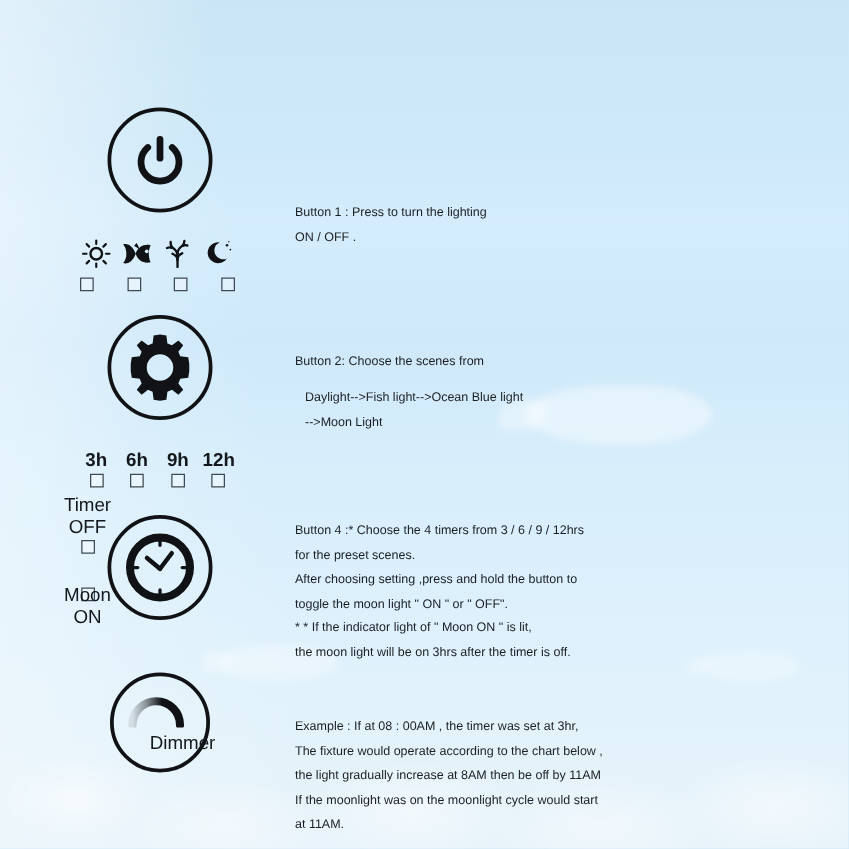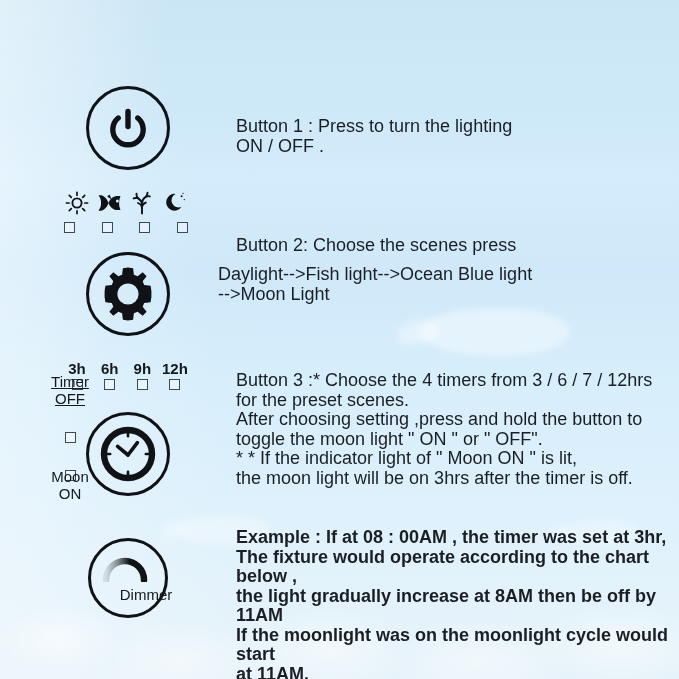--- a/index.html
+++ b/index.html
@@ -116,42 +116,43 @@
     position: absolute; left: 62px; top: 379px;
     width: 128px; display: flex; justify-content: space-between;
   }
   #hour-boxes .slot { width: 30px; display:flex; justify-content:center; }
 
   .side-label {
     position: absolute;
     font-size: 15px; line-height: 17px; text-align: center;
     color: #14181d; width: 64px;
   }
-  #timer-off-label { left: 38px; top: 373px; text-decoration: underline; }
+  #timer-off-label { left: 38px; top: 396px; }
   #timer-off-box   { position:absolute; left: 65px; top: 432px; }
   #moon-on-box     { position:absolute; left: 65px; top: 470px; }
   #moon-on-label   { left: 38px; top: 468px; }
 
   #dimmer-text {
     font-size: 15px; color: #14181d; margin-top: 4px; margin-left: 36px;
   }
 
   
   .para {
     position: absolute;
-    font-size: 18px;
+    font-size: 10px;
     line-height: 19.5px;
     color: #1b1f24;
     white-space: pre-line;
+    margin-top: 44px;
   }
   #p-btn1 { left: 236px; top: 117px; }
   #p-btn2-head { left: 236px; top: 236px; }
-  #p-btn2-body { left: 218px; top: 265px; }
+  #p-btn2-body { left: 244px; top: 265px; }
   #p-btn3 { left: 236px; top: 371px; }
-  #p-example { left: 236px; top: 528px; font-weight: bold; }
+  #p-example { left: 236px; top: 528px; }
 
   svg { display: block; }
 </style>
 </head>
 <body>
 
 <div id="bg">
   <div id="haze-top"></div>
   <div class="fish-ghost" id="fish1"></div>
   <div class="fish-ghost" id="fish2"></div>
@@ -303,26 +304,26 @@
         </defs>
         <path d="M5 24 A19 19 0 0 1 43 24" fill="none" stroke="url(#arcfade)" stroke-width="6.5" stroke-linecap="round"></path>
       </svg>
     </span>
     <span id="dimmer-text">Dimmer</span>
   </div>
 
   <div class="para" id="p-btn1">Button 1 : Press to turn the lighting
                 ON / OFF .</div>
 
-  <div class="para" id="p-btn2-head">Button 2: Choose the scenes press</div>
+  <div class="para" id="p-btn2-head">Button 2: Choose the scenes from</div>
 
   <div class="para" id="p-btn2-body">Daylight--&gt;Fish light--&gt;Ocean Blue light
 --&gt;Moon Light</div>
 
-  <div class="para" id="p-btn3">Button 3 :* Choose the 4 timers from 3 / 6 / 7 / 12hrs
+  <div class="para" id="p-btn3">Button 4 :* Choose the 4 timers from 3 / 6 / 9 / 12hrs
 for the preset scenes.
 After choosing setting ,press and hold the button to
 toggle the moon light " ON " or " OFF".
 * * If the indicator light of " Moon ON " is lit,
 the moon light will be on 3hrs after the timer is off.</div>
 
   <div class="para" id="p-example">Example : If at 08 : 00AM , the timer was set at 3hr,
 The fixture would operate according to the chart below ,
 the light gradually increase at 8AM then be off by 11AM
 If the moonlight was on the moonlight cycle would start

